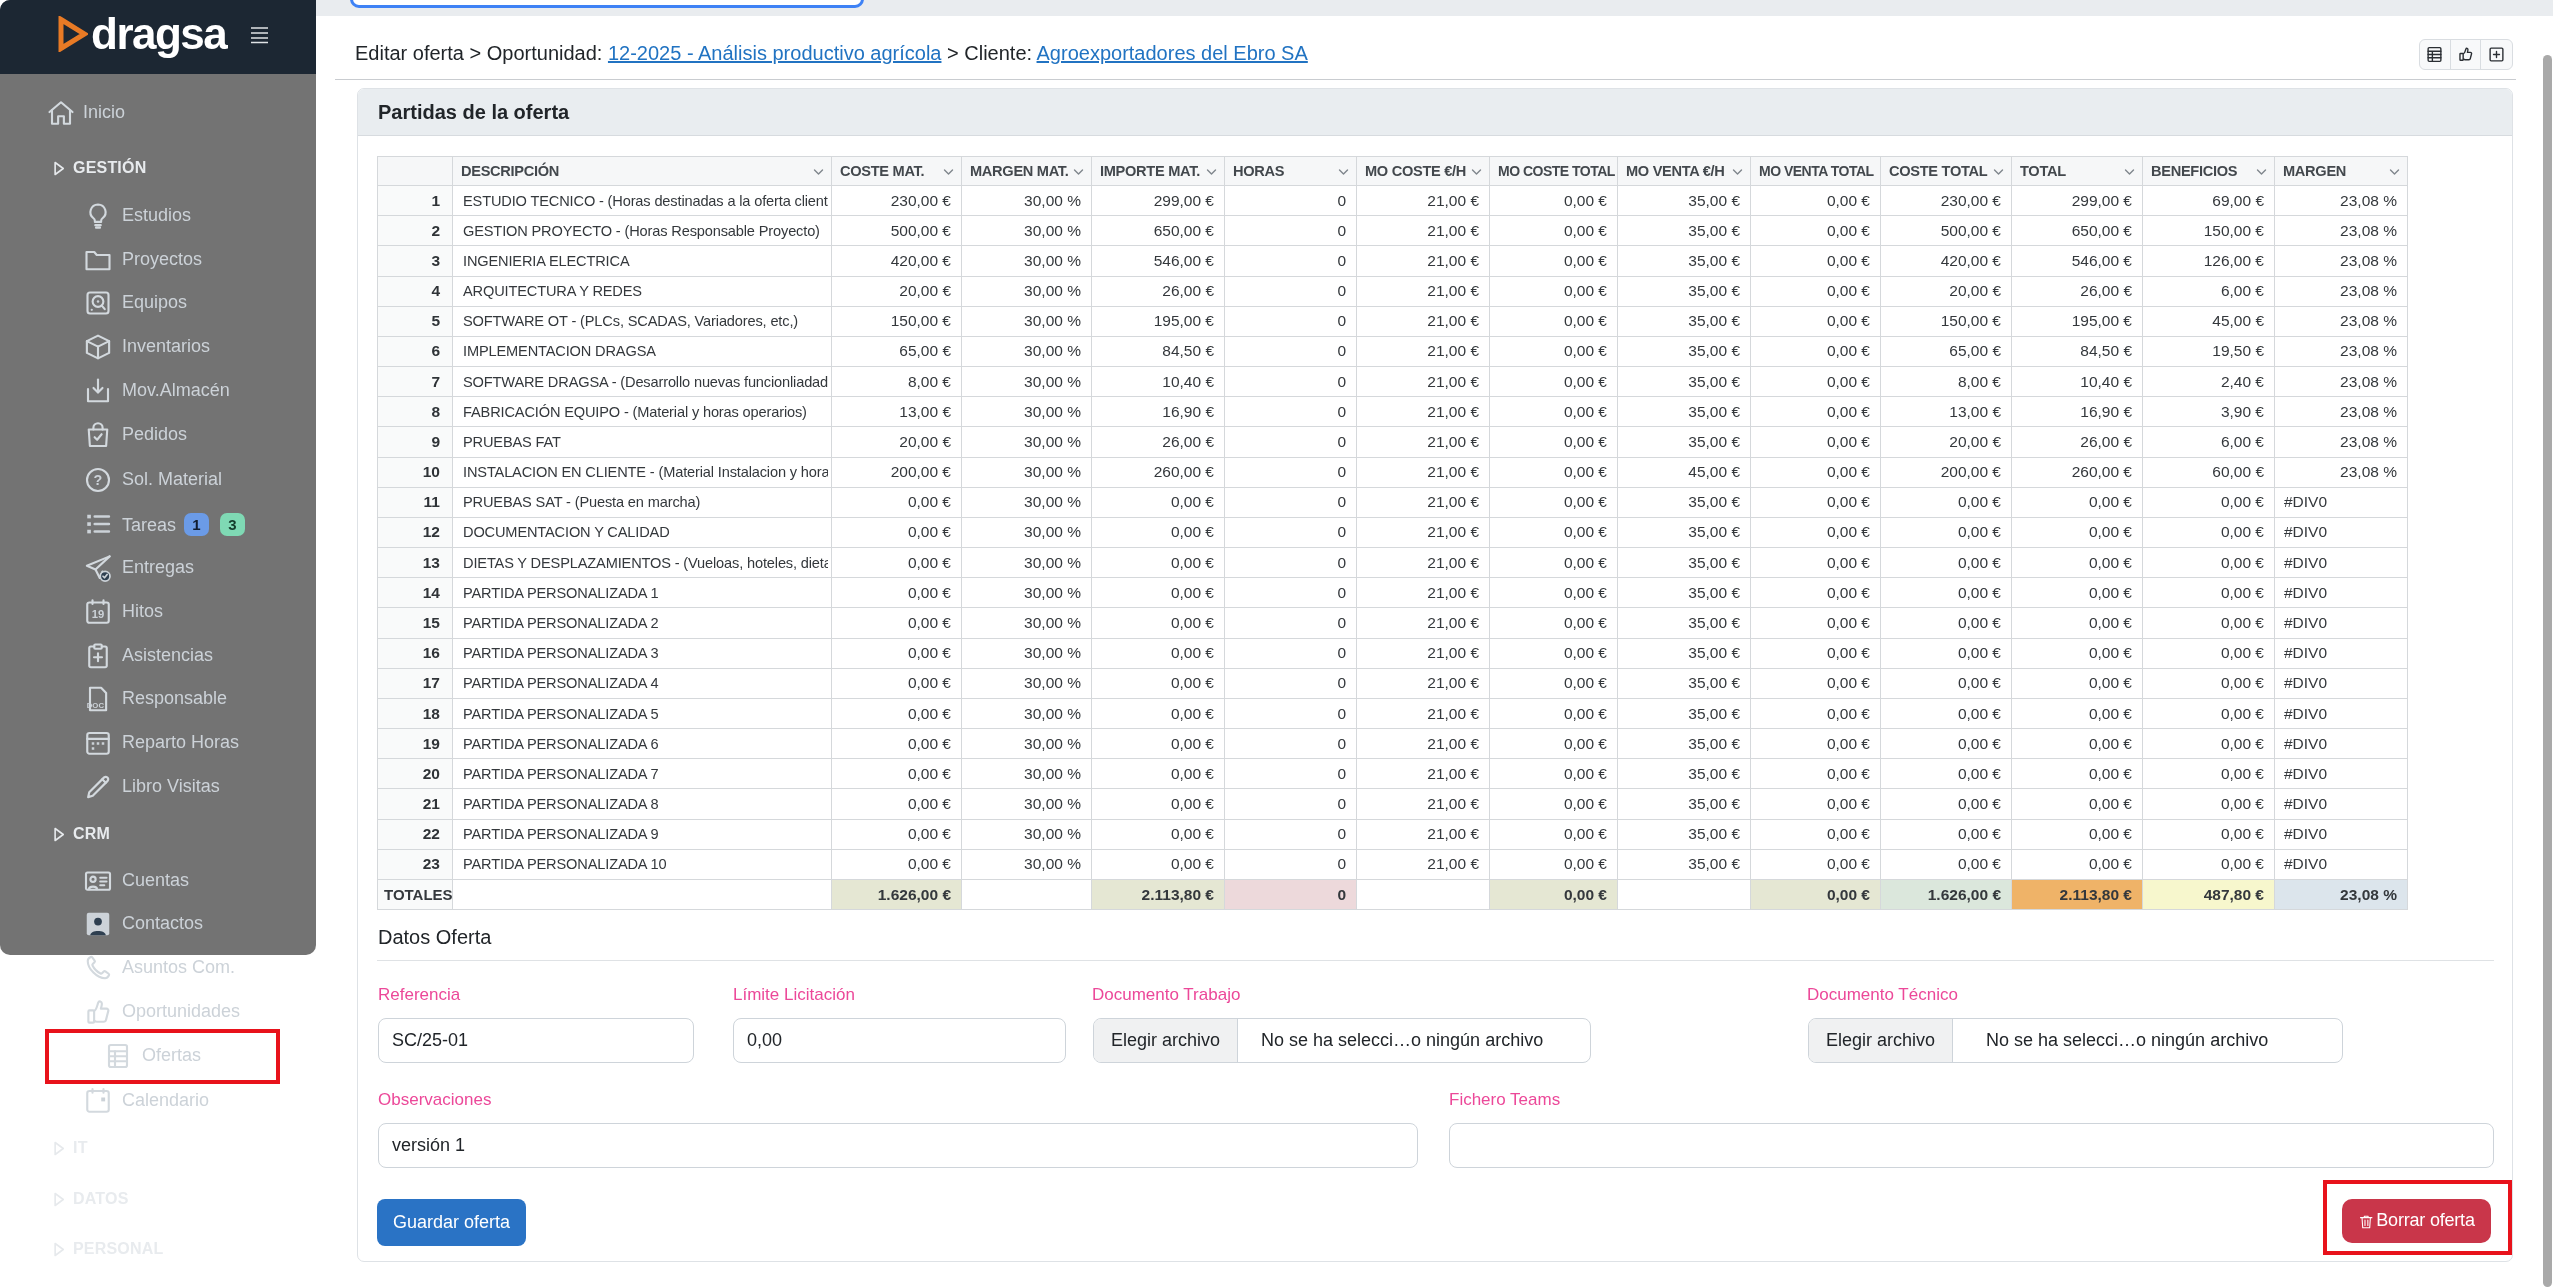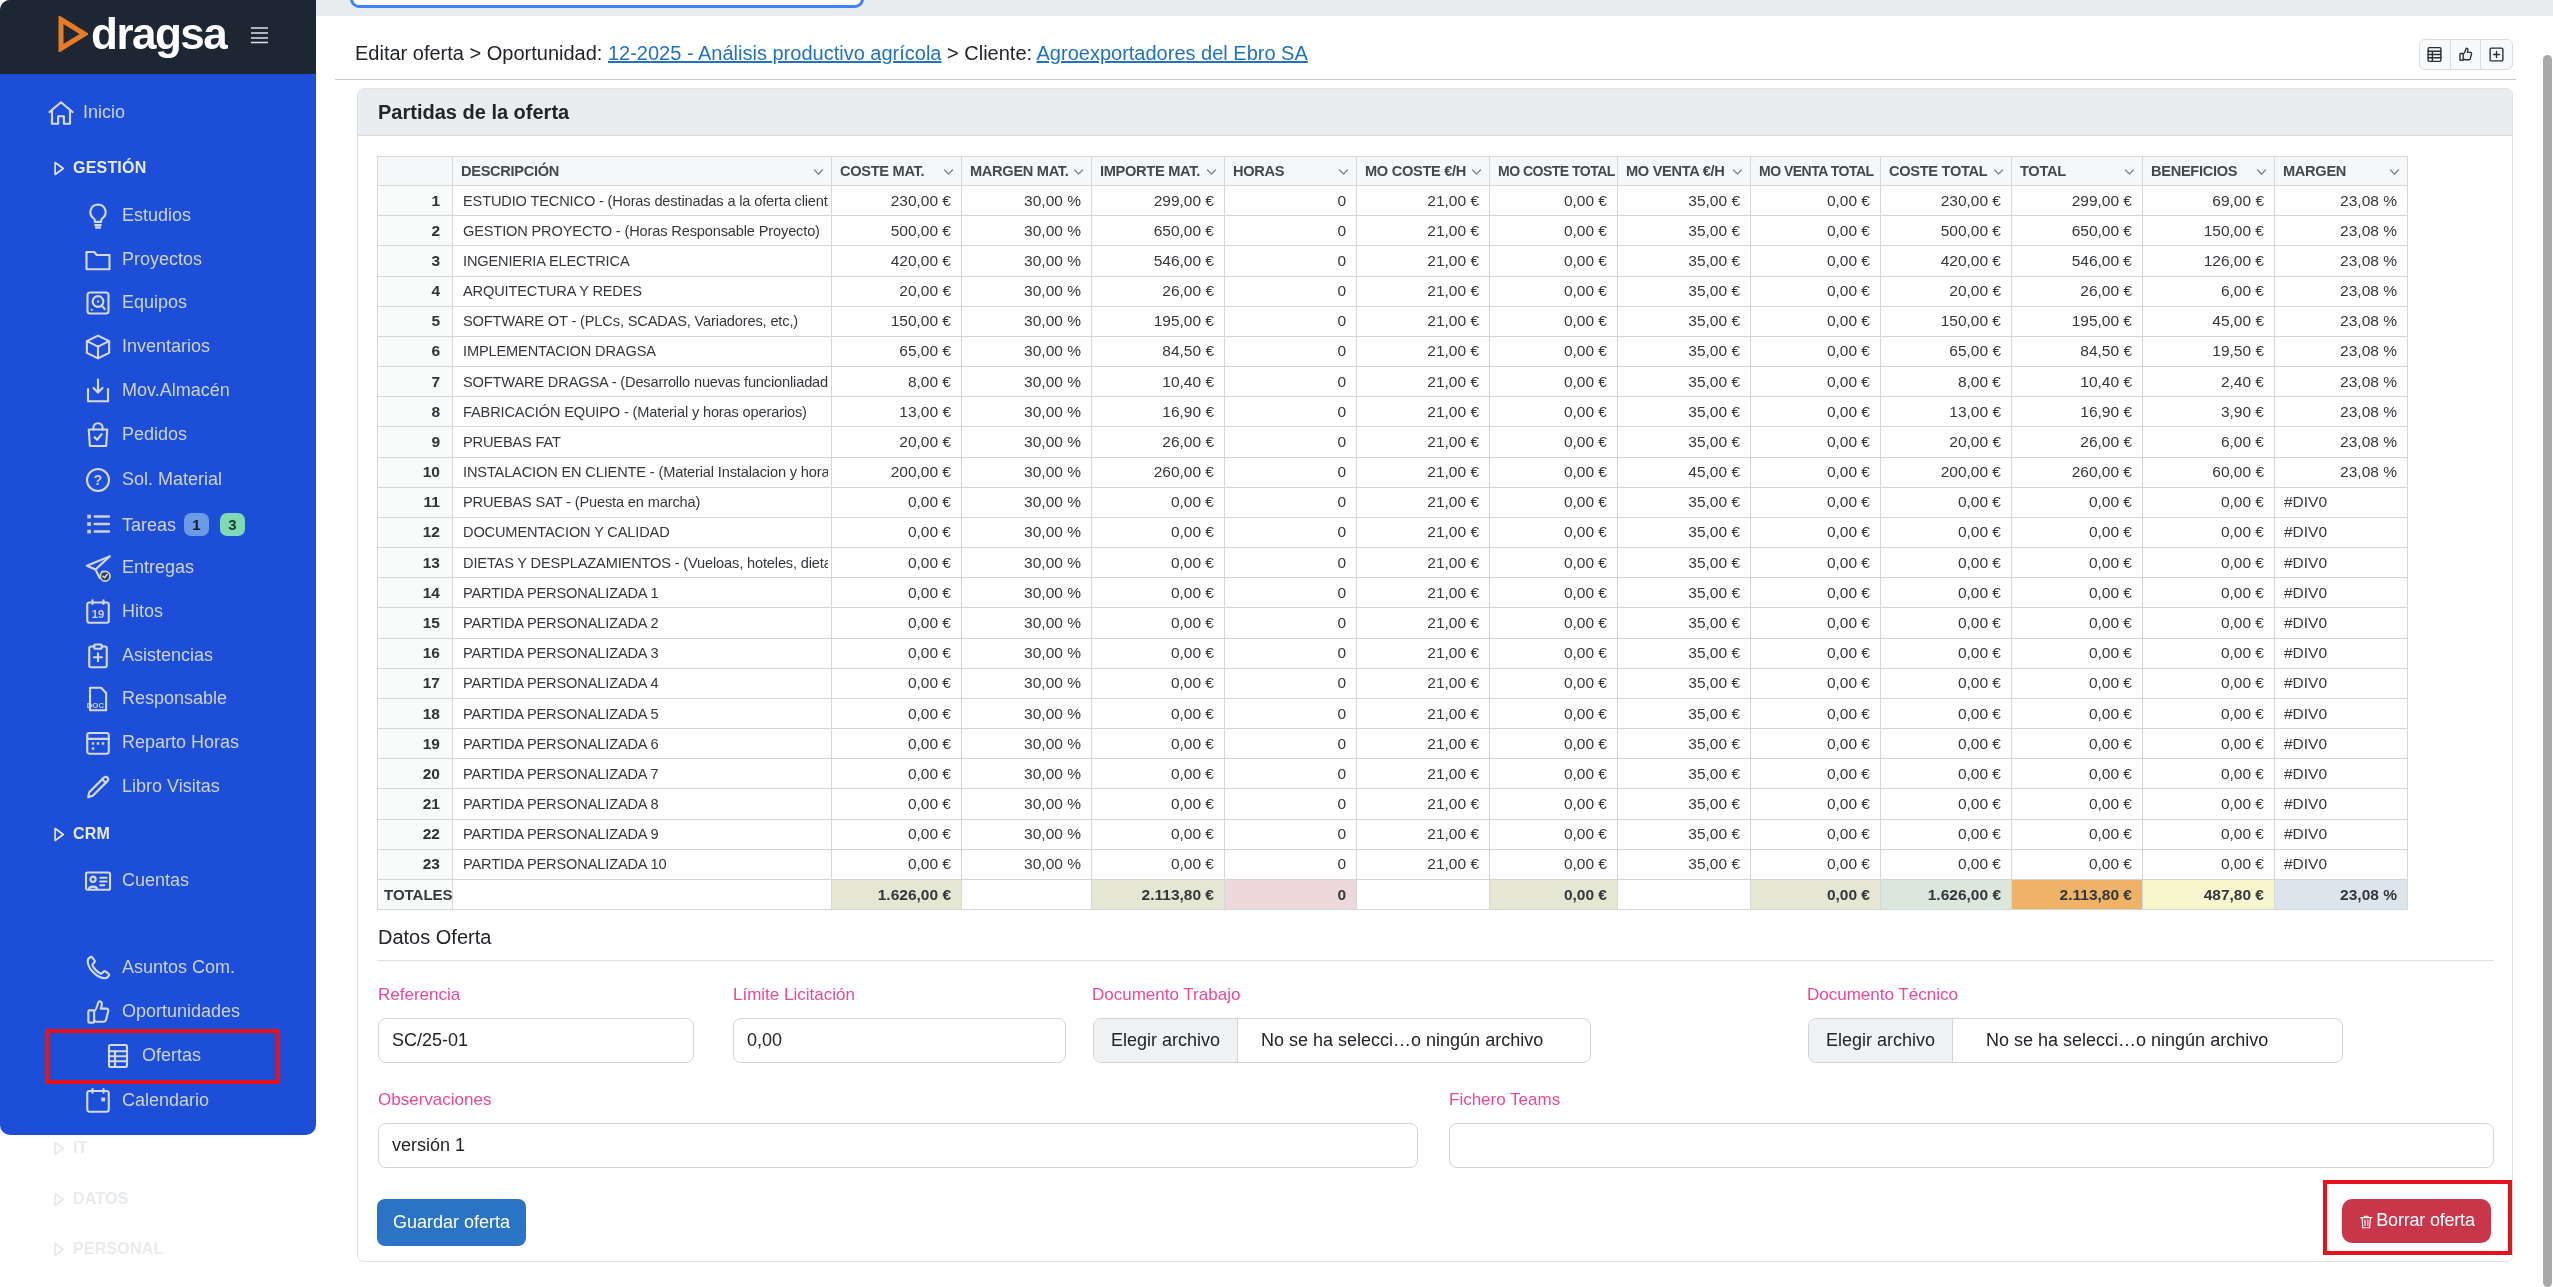--- a/index.html
+++ b/index.html
@@ -1,18 +1,18 @@
 <!DOCTYPE html>
 <html><head><meta charset="utf-8">
 <style>
 * { margin:0; padding:0; box-sizing:border-box; }
 html,body { width:2553px; height:1287px; background:#fff; font-family:"Liberation Sans",sans-serif; overflow:hidden; position:relative; }
 
 
-#sidebar { position:absolute; left:0; top:0; width:316px; height:1135px; background:#1d4ed8; border-radius:10px 0 10px 10px; }
+#sidebar { position:absolute; left:0; top:0; width:316px; height:955px; background:#737373; border-radius:10px 0 10px 10px; }
 #sbhead { position:absolute; left:0; top:0; width:316px; height:74px; background:#1c2733; border-radius:10px 0 0 0; }
 #logo { position:absolute; left:58px; top:16px; }
 #logotxt { position:absolute; left:91px; top:9px; font-size:44px; font-weight:bold; color:#fff; letter-spacing:-1.5px; }
 #burger { position:absolute; left:251px; top:26px; }
 .mi { position:absolute; left:0; width:316px; height:44px; }
 .mi .ic { position:absolute; left:83px; top:7px; }
 .mi .lb { position:absolute; left:122px; top:11px; font-size:18px; color:#ccd2d8; white-space:nowrap; }
 .sec { position:absolute; left:53px; height:26px; font-size:16px; font-weight:bold; color:#e8ebee; display:flex; align-items:center; letter-spacing:.2px; }
 .bdg { display:inline-block; width:25px; height:23px; border-radius:7px; font-size:15px; font-weight:bold; text-align:center; line-height:23px; padding:0; vertical-align:1px; }
 
@@ -205,20 +205,28 @@
       </svg>CRM</div>
     <div class="mi" style="top:859px;">
       <span class="ic"><svg width="30" height="30" viewBox="0 0 24 24" fill="none" style="">
           <rect x="2.4" y="5.2" width="19.2" height="13.8" rx="1.2" stroke="#d3d9de" stroke-width="1.7" stroke-linecap="round" stroke-linejoin="round" fill="none"></rect>
           <circle cx="8" cy="10.6" r="2.1" stroke="#d3d9de" stroke-width="1.7" stroke-linecap="round" stroke-linejoin="round" fill="none"></circle>
           <path d="M4.8 18.6c0-2.8 6.4-2.8 6.4 0" stroke="#d3d9de" stroke-width="1.7" stroke-linecap="round" stroke-linejoin="round" fill="none"></path>
           <path d="M13.8 9.4h5M13.8 12.4h5M13.8 15.4h3.2" stroke="#d3d9de" stroke-width="1.7" stroke-linecap="round" stroke-linejoin="round" fill="none"></path>
         </svg></span>
       <span class="lb">Cuentas</span>
     </div>
+    <div class="mi" style="top:902px;">
+      <span class="ic"><svg width="30" height="30" viewBox="0 0 24 24" fill="none" style="">
+          <rect x="3" y="3" width="18" height="18" rx="1.6" fill="#ccd2d8"></rect>
+          <circle cx="12" cy="10" r="3.1" fill="#2e3f50"></circle>
+          <path d="M5.8 21c0-4.6 12.4-4.6 12.4 0Z" fill="#2e3f50"></path>
+        </svg></span>
+      <span class="lb">Contactos</span>
+    </div>
     <div class="mi" style="top:946px;">
       <span class="ic"><svg width="30" height="30" viewBox="0 0 24 24" fill="none" style="">
           <path d="M6.2 3.2c.4-.2.9-.1 1.2.3L9.3 6.1c.3.4.2 1-.1 1.3L7.8 8.8c-.3.3-.4.8-.2 1.2a14.3 14.3 0 0 0 6.4 6.4c.4.2.9.1 1.2-.2l1.4-1.4c.4-.4.9-.4 1.3-.1l2.6 1.9c.4.3.5.8.3 1.2-.5 1-1.6 2.4-3.1 2.4C11.3 20.2 3.8 12.7 3.8 6.3c0-1.5 1.4-2.6 2.4-3.1Z" stroke="#d3d9de" stroke-width="1.7" stroke-linecap="round" stroke-linejoin="round" fill="none"></path>
         </svg></span>
       <span class="lb">Asuntos Com.</span>
     </div>
     <div class="mi" style="top:990px;">
       <span class="ic"><svg width="30" height="30" viewBox="0 0 24 24" fill="none" style="">
           <path d="M8.9 11.1c1.7-.3 2.4-4 3.2-6.4.7-2 3.1-1.2 3 .8-.1 1.7-.8 3.8-.8 3.8h4.4c1.1 0 1.8 1 1.5 2l-1.8 7c-.2.9-1 1.5-1.9 1.5h-5.3c-.9 0-1.8-.4-2.3-1" stroke="#d3d9de" stroke-width="1.7" stroke-linecap="round" stroke-linejoin="round" fill="none"></path>
           <rect x="4.3" y="10.7" width="4.6" height="9.8" rx="0.8" stroke="#d3d9de" stroke-width="1.7" stroke-linecap="round" stroke-linejoin="round" fill="none"></rect>

